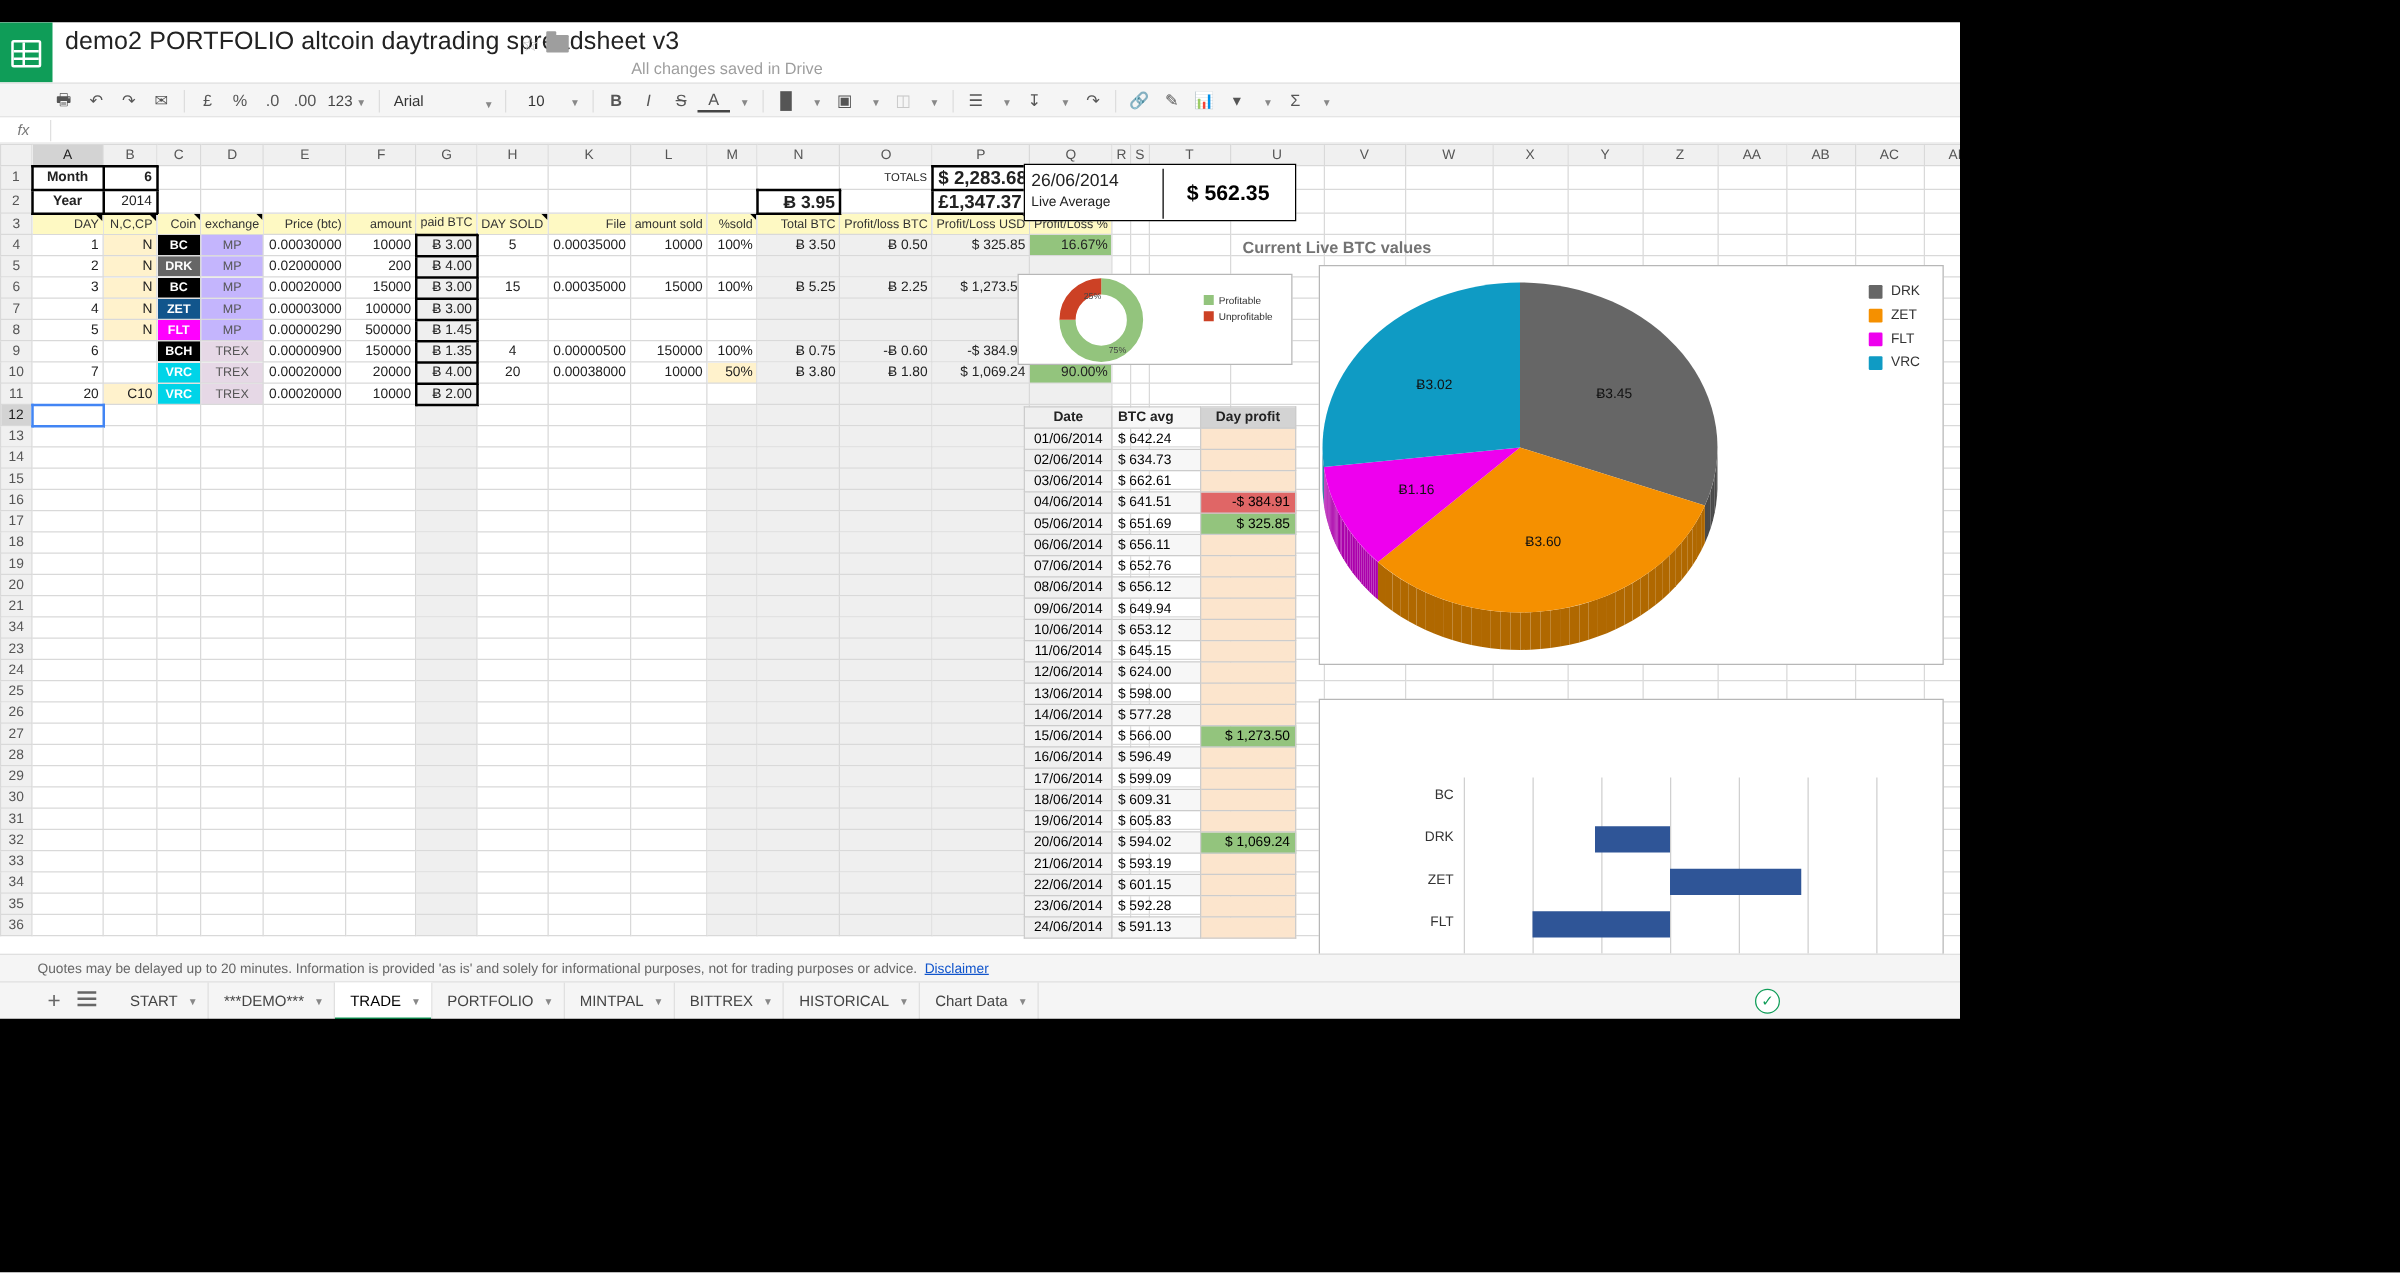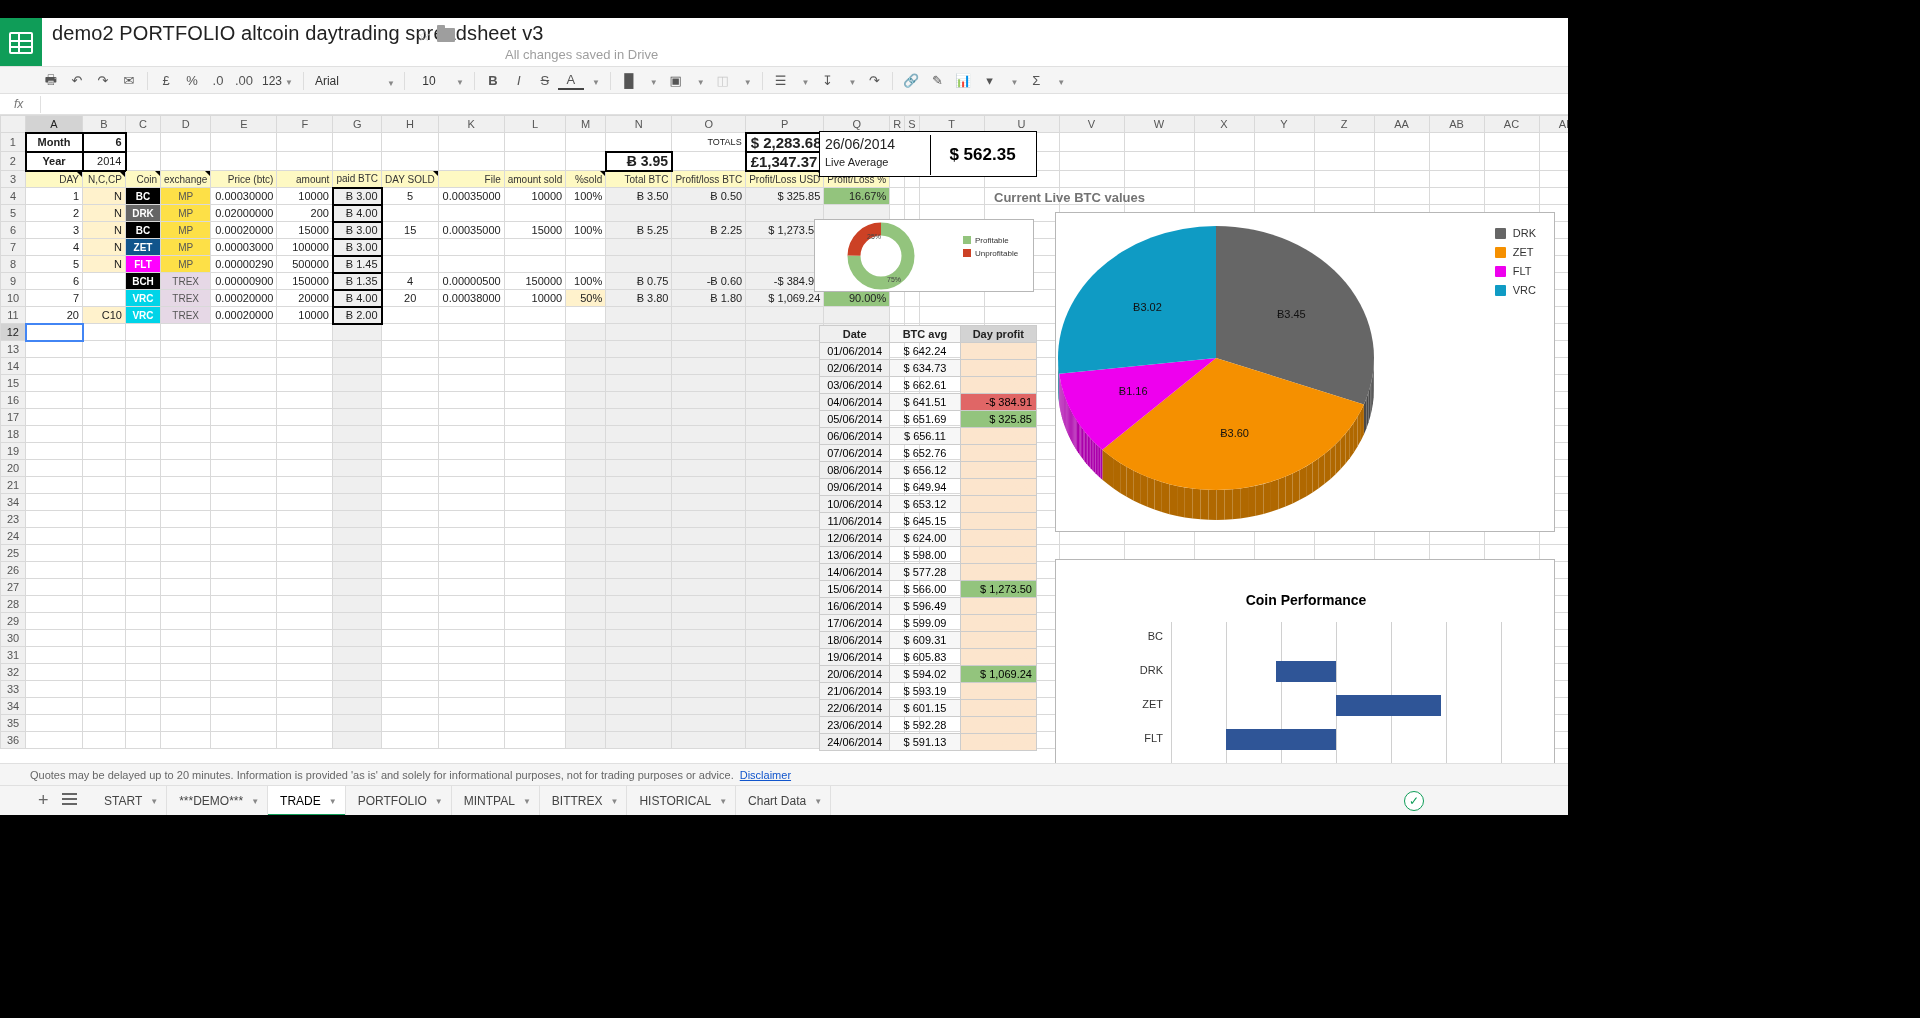--- a/index.html
+++ b/index.html
@@ -111,21 +111,21 @@
   .hdr3 { background:#fef9c3; font-size:10px; color:#333; border:1px solid #999; }
   .notecorner { position:relative; }
   .notecorner:after {
     content:""; position:absolute; right:0; top:0; border-style:solid;
     border-width:0 5px 5px 0; border-color:transparent #000 transparent transparent;
   }
   .thickbox { border:2px solid #000 !important; }
   .greenbg { background:#93c47d; }
   .redbg   { background:#e06666; }
   .graybg  { background:#efefef; }
-  .lightgreen { background:#fde047; }
+  .lightgreen { background:#c4b5fd; }
   .lightpurple { background:#e6d8e6; }
   .lightyellow { background:#fff2cc; }
   .selcell { border:2px solid #4285f4 !important; }
 
   .cbadge { display:block; text-align:center; font-weight:bold; font-size:10px; color:#fff; }
 
   .liveavgbox {
     position:absolute; left:819px; top:131px; width:218px; height:46px;
     border:1px solid #000; background:#fff;
   }
@@ -152,21 +152,21 @@
   .barrow { position:relative; height:34px; }
   .barlabel { position:absolute; left:-60px; top:8px; width:52px; text-align:right; font-size:11px; color:#333; }
   .barfill { position:absolute; top:5px; height:21px; background:#2f5597; }
   .vgrid { position:absolute; top:0; bottom:0; width:1px; background:#d0d0d0; }
 
   
   .datetbl { position:absolute; left:819px; top:325px; width:218px; font-size:11px; border-collapse:collapse; }
   .datetbl td, .datetbl th { border:1px solid #ccc; height:17px; padding:0 4px; }
   .datetbl th { background:#d3d3d3; font-weight:bold; color:#222; font-size:11px; text-align:center; }
   .datetbl .dcol { width:70px; text-align:center; background:#f2f2f2; }
-  .datetbl .acol { width:70px; text-align:center; }
+  .datetbl .acol { width:70px; text-align:left; }
   .datetbl .pcol { width:76px; text-align:right; background:#fce5cd; color:#fce5cd; }
   .datetbl .pcol.pos { background:#93c47d; color:#000; }
   .datetbl .pcol.neg { background:#e06666; color:#000; }
   .datetbl tr:nth-child(odd) .acol { background:#f7f7f7; }
   .datetbl tr:nth-child(odd) .dcol { background:#efefef; }
 
   
   .hscroll { position:absolute; left:0; bottom:0; width:1920px; height:13px; background:#f5f5f5; border-top:1px solid #e0e0e0; }
   .hthumb { position:absolute; left:2px; top:2px; width:1525px; height:9px; background:#cfcfcf; border-radius:5px; }
   .harrowL { position:absolute; right:20px; top:0; font-size:9px; color:#888; }
@@ -1584,21 +1584,20 @@
         <span>FLT</span>
       </div>
     <div class="row">
         <span class="sw" style="background:#0f9bc4"></span>
         <span>VRC</span>
       </div>
   </div>
 </div>
 
 <div class="barbox">
-  <div class="bartitle">Coin Performance</div>
   <div class="barplot" id="bar-plot">
       <div class="vgrid" style="left:0px"></div>
       <div class="vgrid" style="left:55px"></div>
       <div class="vgrid" style="left:110px"></div>
       <div class="vgrid" style="left:165px"></div>
       <div class="vgrid" style="left:220px"></div>
       <div class="vgrid" style="left:275px"></div>
       <div class="vgrid" style="left:330px"></div>
       <div class="barrow">
         <span class="barlabel">BC</span>

